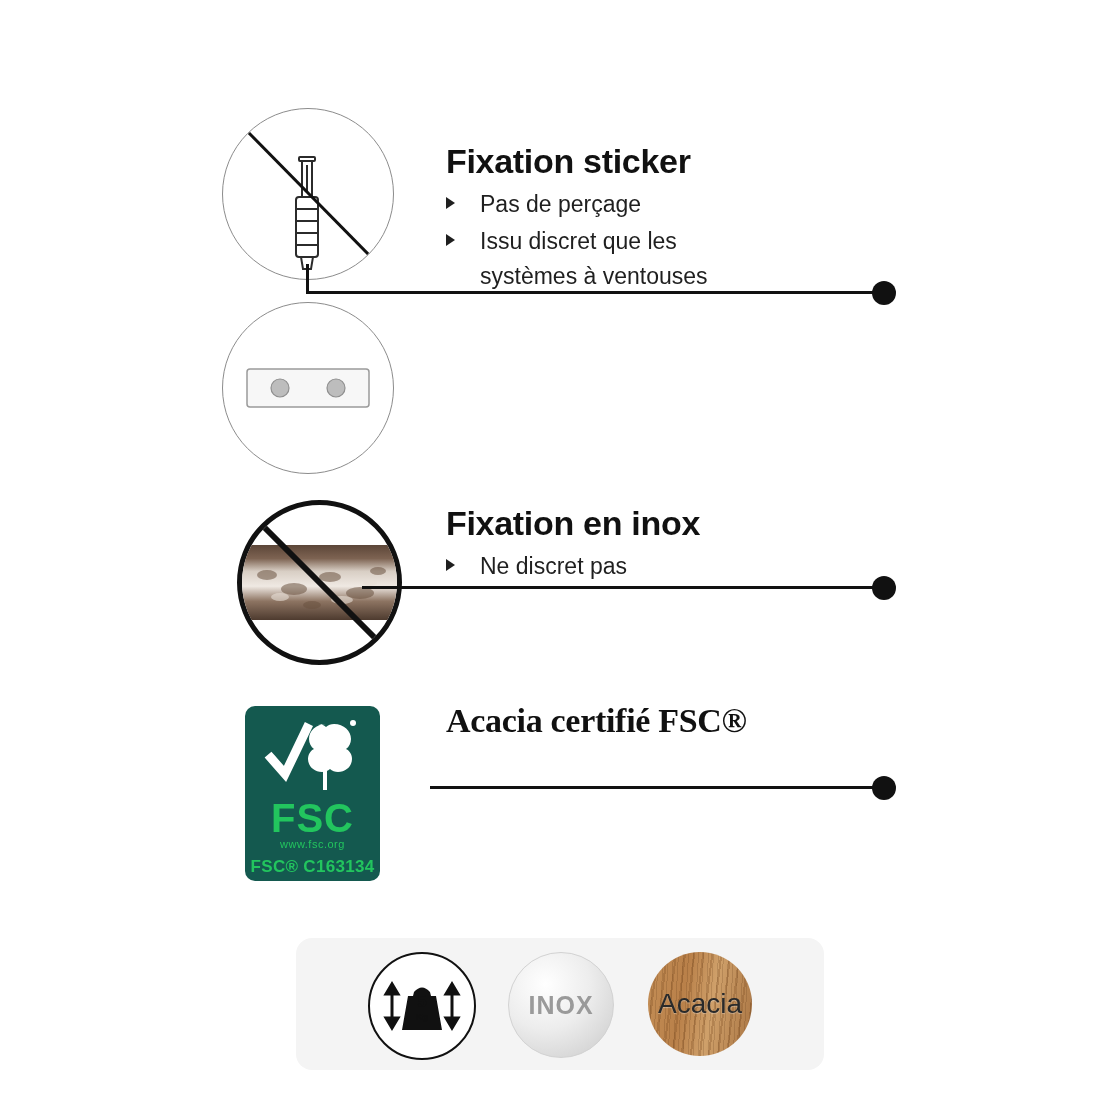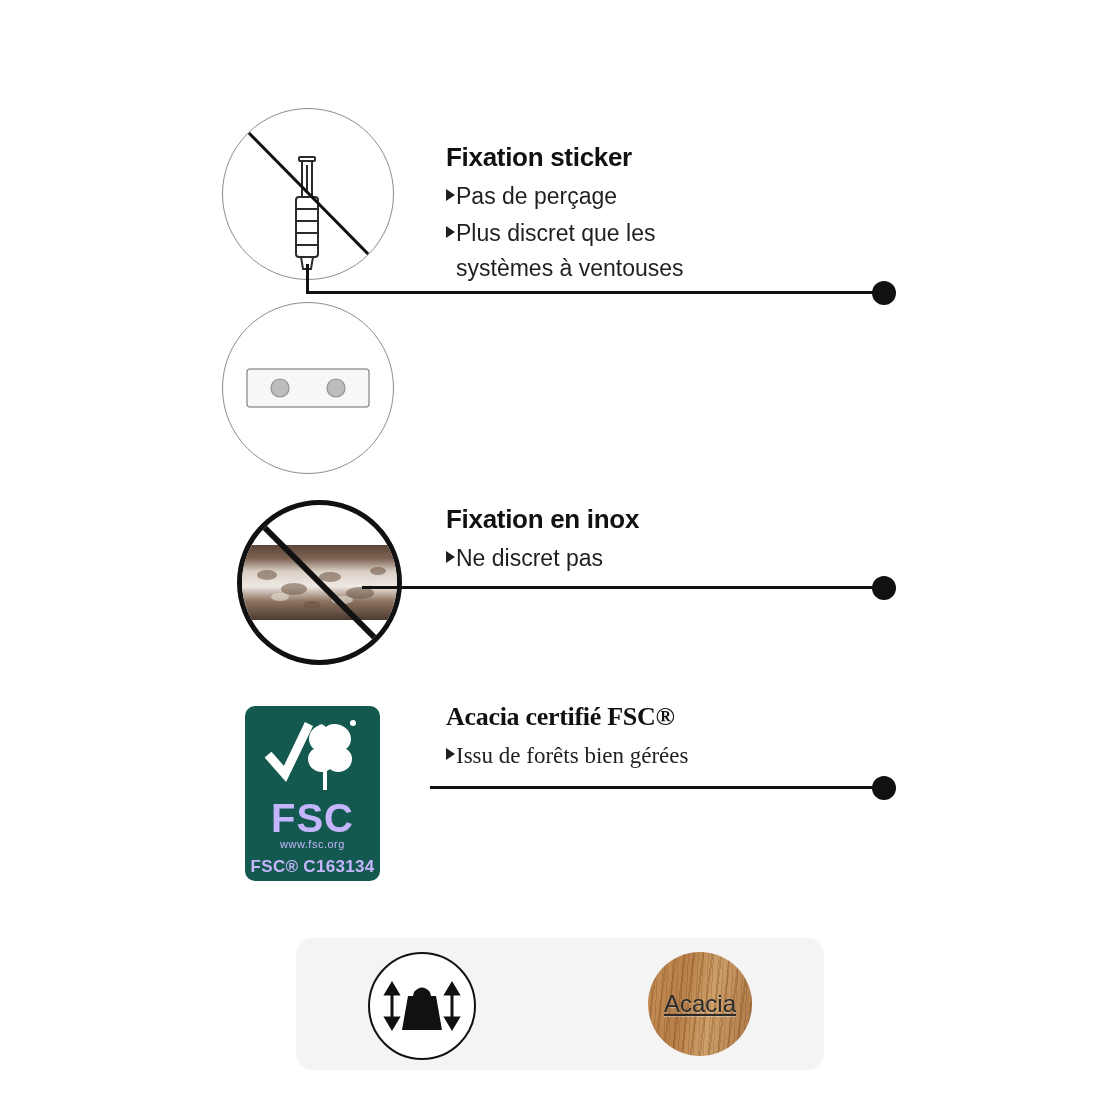--- a/index.html
+++ b/index.html
@@ -20,32 +20,32 @@
     position: absolute;
     inset: 0;
   }
 
   
   .feature {
     position: absolute;
   }
 
   .feature-title {
-    font-size: 26px;
+    font-size: 34px;
     font-weight: bold;
     letter-spacing: -0.3px;
     color: #111111;
     margin: 0 0 6px 0;
     white-space: nowrap;
   }
 
   .bullet-row {
     display: flex;
     align-items: flex-start;
-    gap: 0;
+    gap: 24px;
     font-size: 23px;
     color: #1f1f1f;
     line-height: 1.55;
     margin-bottom: 1px;
   }
   .bullet-arrow {
     width: 10px;
     flex: 0 0 10px;
     margin-top: 10px;
   }
@@ -93,21 +93,21 @@
     position: absolute;
     left: 0; top: 0;
     width: 100%; height: 100%;
   }
 
   
   .fsc-badge {
     position: absolute;
     background: #14594f;
     border-radius: 10px;
-    color: #c4b5fd;
+    color: #22c55e;
     display: flex;
     flex-direction: column;
     align-items: center;
     justify-content: flex-start;
   }
   .fsc-word {
     font-family: "Liberation Sans", sans-serif;
     font-weight: bold;
     font-size: 40px;
     letter-spacing: 1px;
@@ -164,25 +164,24 @@
   }
   .pict-acacia {
     left: 352px; top: 14px;
     width: 104px; height: 104px;
     background:
       repeating-linear-gradient(97deg, rgba(120,72,30,0.30) 0px, rgba(120,72,30,0.30) 2px, rgba(255,255,255,0) 2px, rgba(255,255,255,0) 9px),
       repeating-linear-gradient(93deg, rgba(80,45,15,0.18) 0px, rgba(80,45,15,0.18) 1px, rgba(255,255,255,0) 1px, rgba(255,255,255,0) 5px),
       linear-gradient(100deg, #c48f57 0%, #b98049 35%, #cfa06a 60%, #a97442 100%);
   }
   .pict-acacia span {
-    font-size: 24px;
+    font-size: 28px;
     color: #2a2a2a;
     font-weight: normal;
     text-shadow: 0 1px 1px rgba(255,255,255,0.35);
-    text-decoration: underline;
   }
   .weight-num {
     position: absolute;
     font-size: 17px;
     font-weight: bold;
     color: #111111;
     left: 50%;
     transform: translateX(-50%);
     top: 38px;
   }
@@ -236,21 +235,21 @@
           </svg>
       </span>
       <span class="bullet-text">Pas de perçage</span>
     </div>
     <div class="bullet-row">
       <span class="bullet-arrow">
         <svg width="10" height="12" viewBox="0 0 10 12">
             <path d="M0 0 L9 6 L0 12 Z" fill="#1f1f1f"></path>
           </svg>
       </span>
-      <span class="bullet-text">Plus discret que les
+      <span class="bullet-text">Issu discret que les
 systèmes à ventouses</span>
     </div>
   </div>
 
   <div class="leader-v" style="left:306px; top:264px; height:30px;"></div>
   <div class="leader" style="left:306px; top:291px; width:580px;"></div>
   <div class="dot" style="left:872px; top:281px;"></div>
 
   <div class="circle-thick" style="left:237px; top:500px; width:155px; height:155px;">
     <svg class="slash" viewBox="0 0 155 155" aria-hidden="true" preserveAspectRatio="none">
@@ -309,28 +308,20 @@
       <path d="M60 50 l4 0 l0 26 l-4 0 z" fill="#ffffff"></path>
       <circle cx="90" cy="9" r="3" fill="#ffffff"></circle>
     </svg>
     <div class="fsc-word">FSC</div>
     <div class="fsc-url">www.fsc.org</div>
     <div class="fsc-code">FSC® C163134</div>
   </div>
 
   <div class="feature" style="left:446px; top:702px; width:430px;font-family:Liberation Serif, serif;">
     <div class="feature-title">Acacia certifié FSC®</div>
-    <div class="bullet-row">
-      <span class="bullet-arrow">
-        <svg width="10" height="12" viewBox="0 0 10 12">
-            <path d="M0 0 L9 6 L0 12 Z" fill="#1f1f1f"></path>
-          </svg>
-      </span>
-      <span class="bullet-text">Issu de forêts bien gérées</span>
-    </div>
   </div>
 
   <div class="leader" style="left:430px; top:786px; width:456px;"></div>
   <div class="dot" style="left:872px; top:776px;"></div>
 
   <div class="bottom-strip">
 
     <div class="pict pict-weight">
       <svg width="100" height="100" viewBox="0 0 100 100" aria-hidden="true">
 
@@ -342,20 +333,23 @@
           <path d="M74 62 L80 72 L86 62 Z"></path>
           <path d="M74 38 L80 28 L86 38 Z"></path>
         </g>
 
         <path d="M42 36 q8 -9 16 0 l1 4 l5 0 l6 34 l-40 0 l6 -34 l5 0 z" fill="#111111"></path>
       </svg>
       <div class="weight-num">5</div>
       <div class="weight-kg">Kg</div>
     </div>
 
+    <div class="pict pict-inox">
+      <span>INOX</span>
+    </div>
 
     <div class="pict pict-acacia">
       <span>Acacia</span>
     </div>
 
   </div>
 
 </div>
 
 </body></html>

